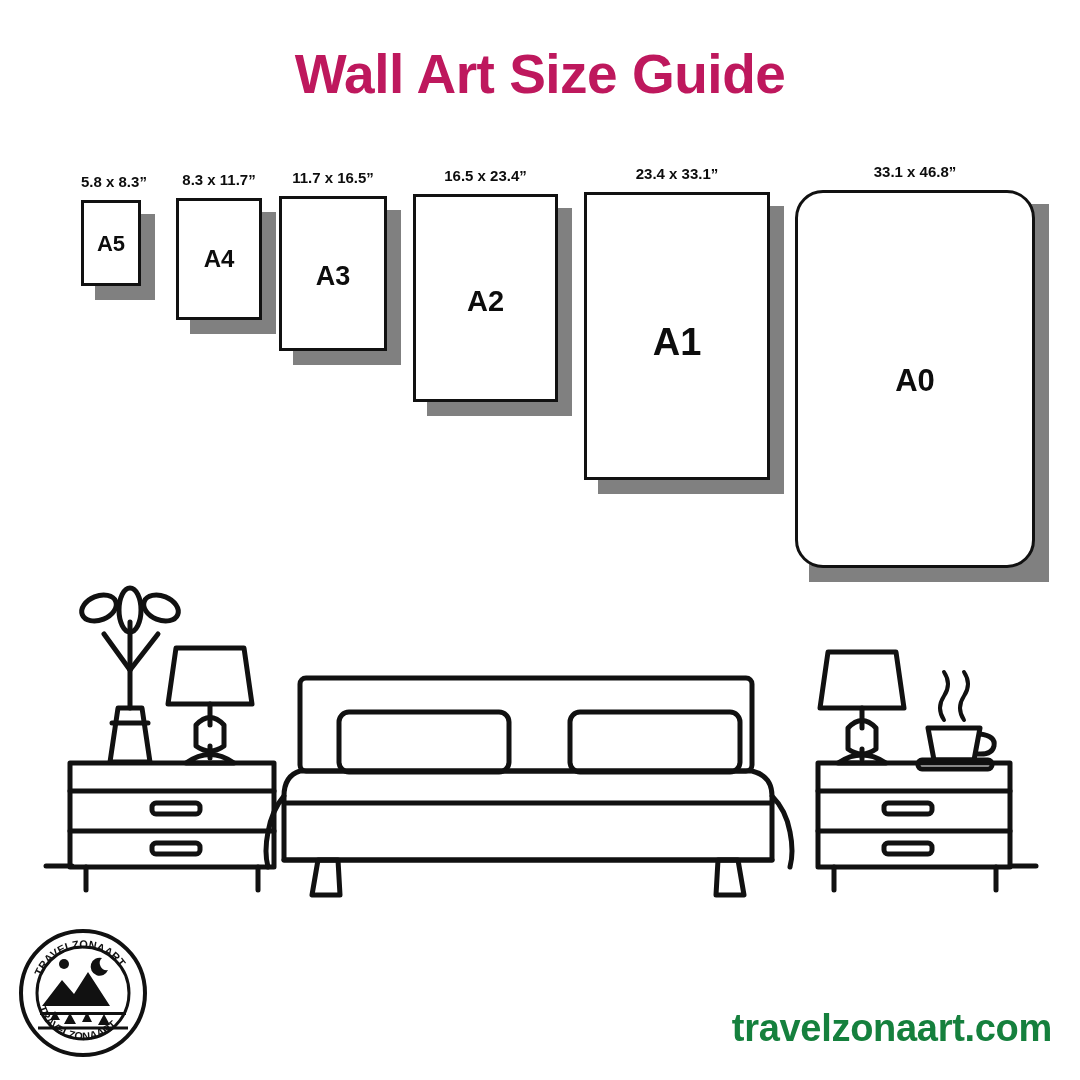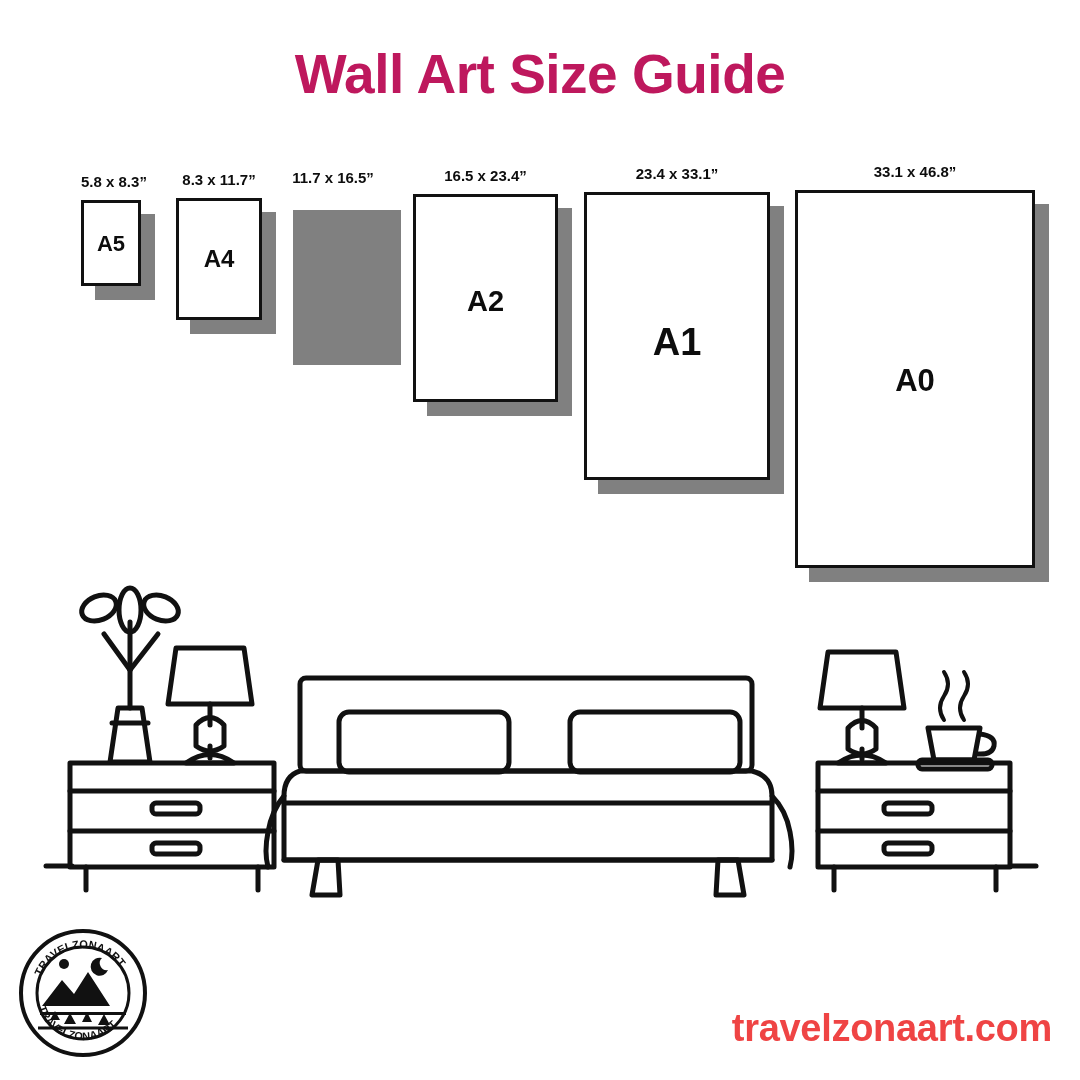--- a/index.html
+++ b/index.html
@@ -89,21 +89,21 @@
     height: 360px;
   }
 
   
   .site-url {
     position: absolute;
     right: 28px;
     bottom: 30px;
     font-size: 38px;
     font-weight: bold;
-    color: #ef4444;
+    color: #15803d;
     letter-spacing: -0.3px;
   }
   #logo {
     position: absolute;
     left: 18px;
     bottom: 22px;
     width: 130px;
     height: 130px;
   }
 </style>
@@ -125,39 +125,42 @@
       <div class="poster-group" style="left: 160px; top: 198px; width: 102px; height: 138px;">
         <div class="poster-dims" style="width: 86px;">8.3 x 11.7”</div>
         <div class="poster-shadow" style="width: 86px; height: 122px; background: rgb(128, 128, 128);"></div>
         <div class="poster-sheet" style="width: 86px; height: 122px;">
           <div class="poster-label" style="font-size: 24px; top: 44px;">A4</div>
         </div>
       </div>
       <div class="poster-group" style="left: 263px; top: 196px; width: 124px; height: 171px;">
         <div class="poster-dims" style="width: 108px;">11.7 x 16.5”</div>
         <div class="poster-shadow" style="width: 108px; height: 155px; background: rgb(128, 128, 128);"></div>
+        <div class="poster-sheet" style="width: 108px; height: 155px;">
+          <div class="poster-label" style="font-size: 27px; top: 62px;">A3</div>
+        </div>
       </div>
       <div class="poster-group" style="left: 397px; top: 194px; width: 161px; height: 224px;">
         <div class="poster-dims" style="width: 145px;">16.5 x 23.4”</div>
         <div class="poster-shadow" style="width: 145px; height: 208px; background: rgb(128, 128, 128);"></div>
         <div class="poster-sheet" style="width: 145px; height: 208px;">
           <div class="poster-label" style="font-size: 29px; top: 88px;">A2</div>
         </div>
       </div>
       <div class="poster-group" style="left: 568px; top: 192px; width: 202px; height: 304px; padding-left: 32px;">
         <div class="poster-dims" style="width: 186px;">23.4 x 33.1”</div>
         <div class="poster-shadow" style="width: 186px; height: 288px; background: rgb(128, 128, 128);"></div>
         <div class="poster-sheet" style="width: 186px; height: 288px;">
           <div class="poster-label" style="font-size: 38px; top: 126px;">A1</div>
         </div>
       </div>
       <div class="poster-group" style="left: 779px; top: 190px; width: 256px; height: 394px;">
         <div class="poster-dims" style="width: 240px;">33.1 x 46.8”</div>
         <div class="poster-shadow" style="width: 240px; height: 378px; background: rgb(128, 128, 128);"></div>
-        <div class="poster-sheet" style="width: 240px; height: 378px;">
+        <div class="poster-sheet" style="width: 240px; height: 378px; border-radius: 28px;">
           <div class="poster-label" style="font-size: 31px; top: 170px;">A0</div>
         </div>
       </div>
     </div>
 
   <svg id="furniture" viewBox="0 0 1080 360">
     <g fill="none" stroke="#111111" stroke-width="5" stroke-linejoin="round" stroke-linecap="round">
 
       <line x1="46" y1="306" x2="72" y2="306"></line>
 

